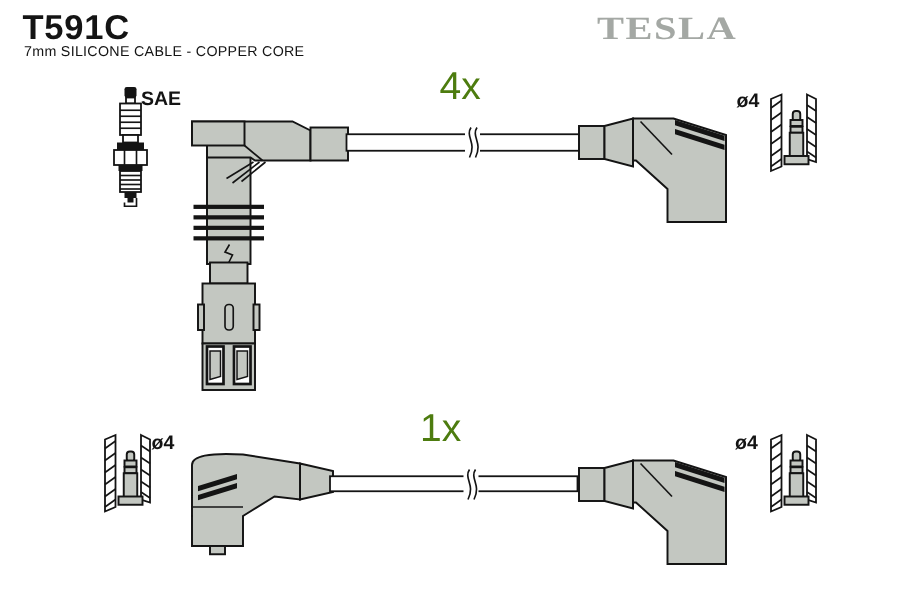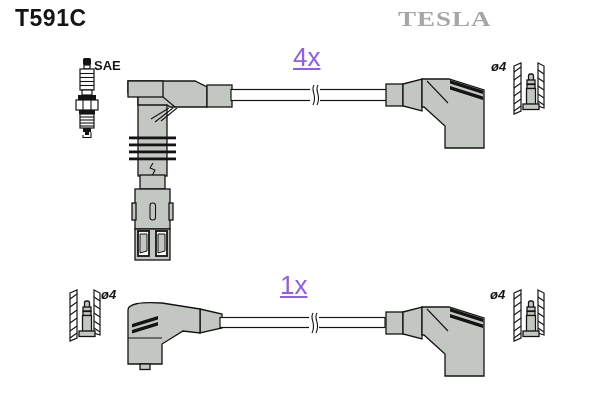--- a/index.html
+++ b/index.html
@@ -8,40 +8,41 @@
     font-family:"Liberation Sans",sans-serif;color:#141414;overflow:hidden;
   }
   .abs{position:absolute;}
   .part-number{left:15px;top:5px;font-size:23px;font-weight:bold;letter-spacing:.5px;}
   .subtitle{left:16px;top:29px;font-size:9.5px;letter-spacing:.2px;}
   .brand-logo{
     left:398px;top:7px;font-family:"Liberation Serif",serif;font-weight:bold;
     font-size:27px;letter-spacing:1px;color:var(--brand-gray,#a4a8a4);
     transform:scaleY(.8);transform-origin:left top;
   }
-  .qty{font-size:26px;color:#8b5cf6;text-decoration:underline;}
+  .qty{font-size:26px;color:#4d7c0f;}
   .qty-top{left:293px;top:42px;}
   .qty-bottom{left:280px;top:270px;}
   .sae-label{left:94px;top:58px;font-size:13px;font-weight:bold;}
-  .dia-label{font-size:13px;font-weight:bold;font-style:italic;}
+  .dia-label{font-size:13px;font-weight:bold;}
   .dia-top-right{left:491px;top:59px;}
   .dia-bottom-left{left:101px;top:287px;}
   .dia-bottom-right{left:490px;top:287px;}
   svg .grayfill{fill:var(--connector-fill,#c3c7c1);stroke:var(--outline,#141414);stroke-width:1.3;}
   svg .whitefill{fill:#fff;stroke:var(--outline,#141414);stroke-width:1.2;}
   svg .blackfill{fill:var(--outline,#141414);stroke:none;}
   svg .lin{stroke:var(--outline,#141414);stroke-width:1.1;fill:none;}
   svg .thick{stroke:var(--outline,#141414);stroke-width:1.8;fill:#fff;}
 </style>
 </head>
 <body>
 
 <div class="page">
 
   <div class="abs part-number">T591C</div>
+  <div class="abs subtitle">7mm SILICONE CABLE - COPPER CORE</div>
   <div class="abs brand-logo">TESLA</div>
 
   <div class="abs qty qty-top">4x</div>
   <div class="abs sae-label">SAE</div>
 
   <svg class="abs" style="left:68px;top:56px" width="36" height="82" viewBox="0 0 36 82">
     <rect class="blackfill" x="15" y="2" width="8" height="7" rx="1.5"></rect>
     <rect class="whitefill" x="16" y="9" width="6" height="4"></rect>
     <rect class="whitefill" x="12" y="13" width="14" height="21"></rect>
     <line class="lin" x1="12" y1="17.5" x2="26" y2="17.5"></line>

